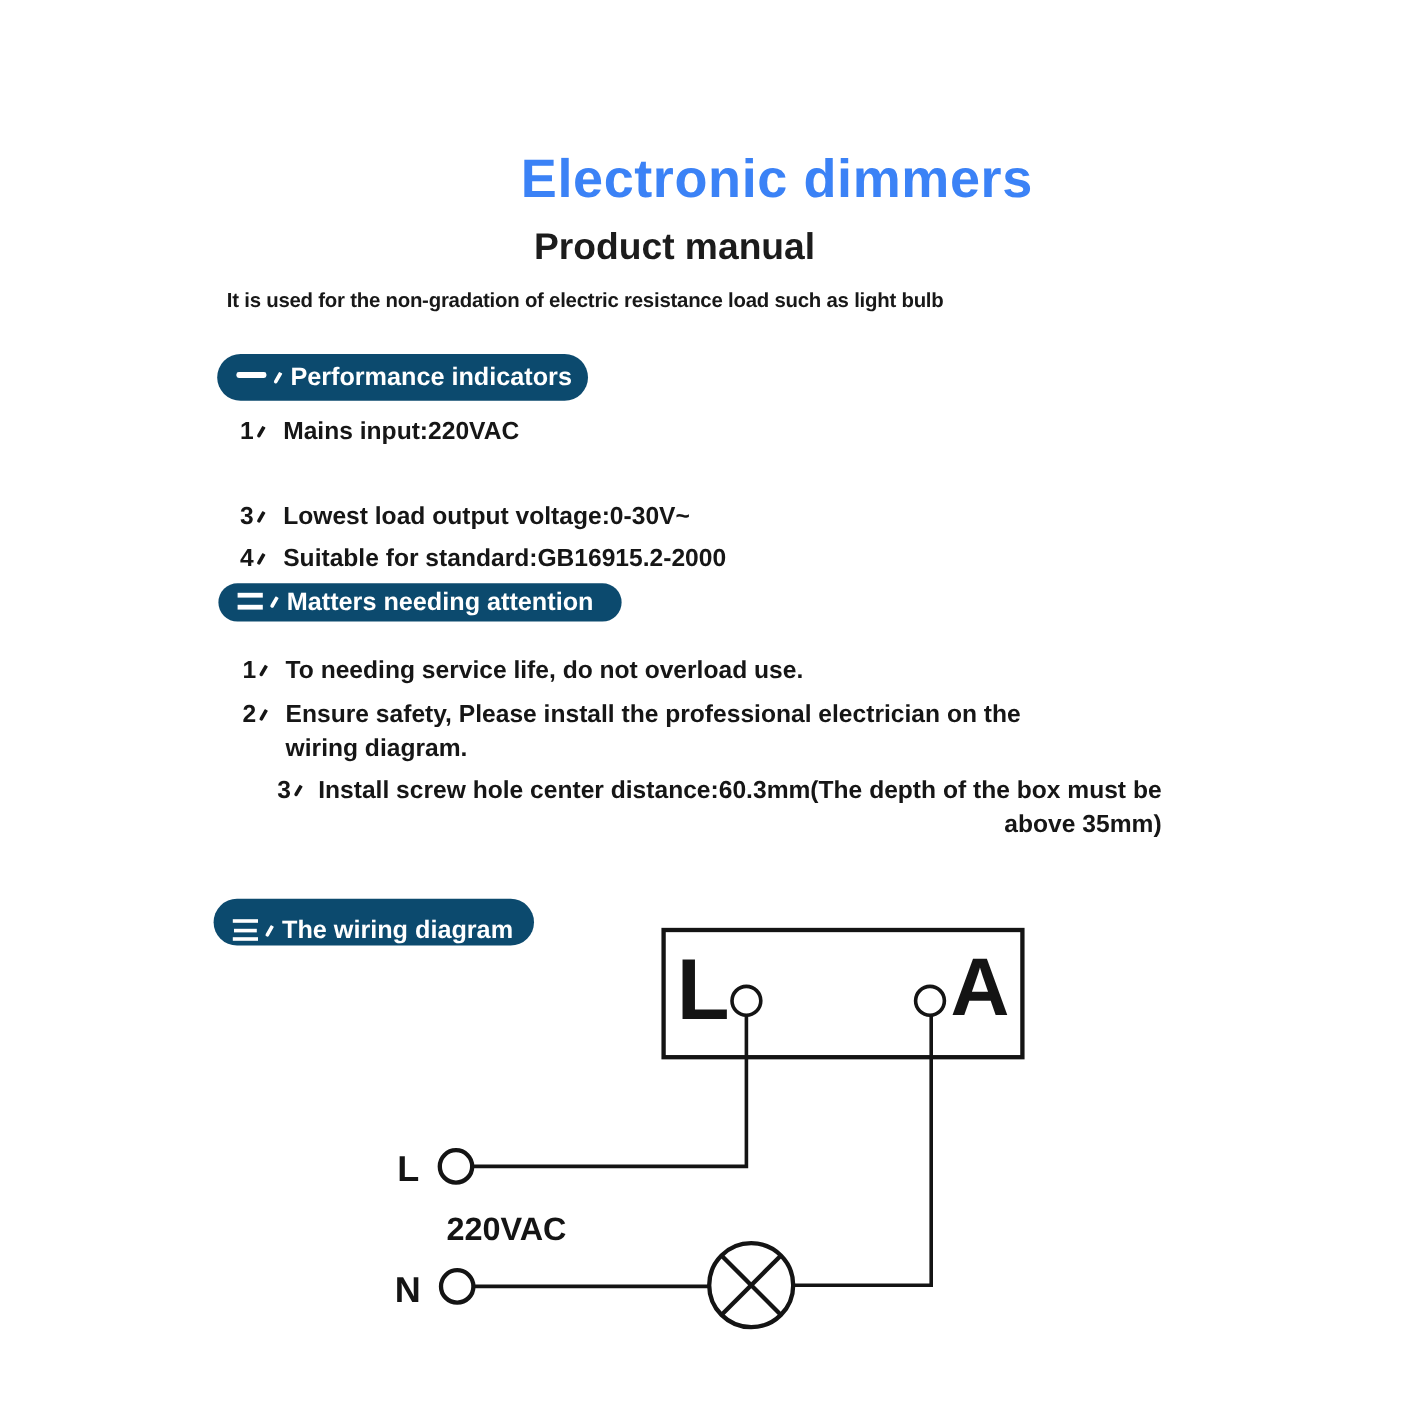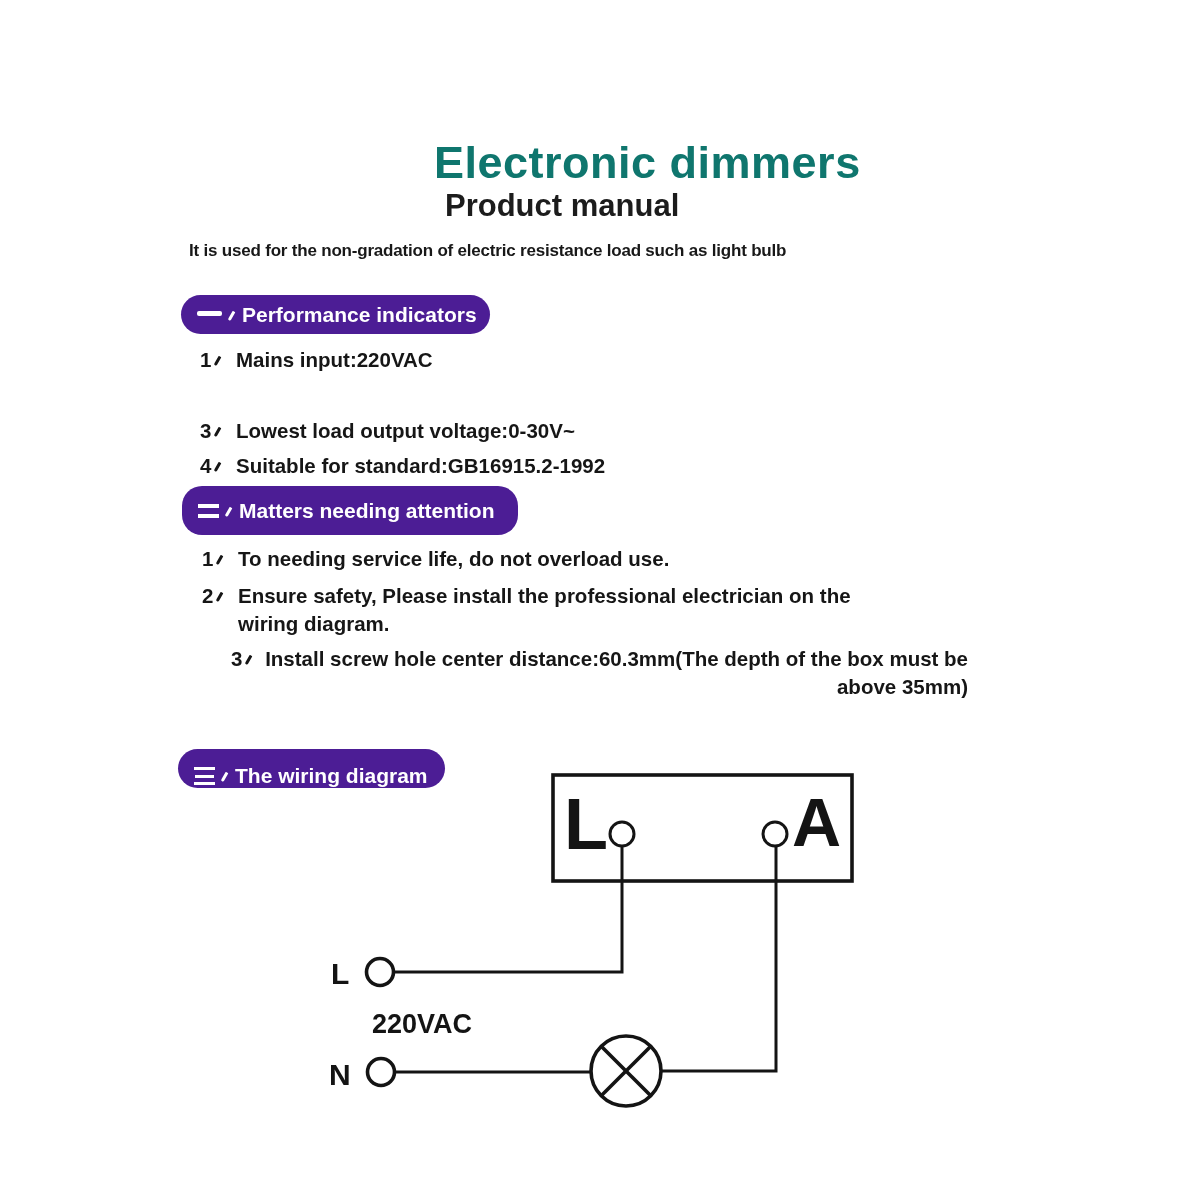--- a/index.html
+++ b/index.html
@@ -7,40 +7,40 @@
     width:1181px; height:1181px; position:relative;
     background:#ffffff; color:#161616;
     font-family:"Liberation Sans", sans-serif;
     overflow:hidden;
   }
   .abs { position:absolute; }
 
   
   .page-title {
     left:434px; top:126px; font-size:45px; font-weight:700;
-    letter-spacing:0.5px; line-height:1; white-space:nowrap; color:#0f766e;margin-top:14px;
+    letter-spacing:0.5px; line-height:1; white-space:nowrap; color:#3b82f6;
   }
   .page-subtitle {
     left:445px; top:190px; font-size:31px; font-weight:700;
     line-height:1; white-space:nowrap; color:#1c1c1c;
   }
   .tagline {
     left:189px; top:241px; font-size:17px; font-weight:700;
     letter-spacing:-0.2px; white-space:nowrap; color:#181818;
   }
 
   
   .badge {
     display:flex; align-items:center;
-    background:#4c1d95; color:#ffffff;
+    background:#0c4a6e; color:#ffffff;
     border-radius:20px; font-size:21px; font-weight:700;
     padding:0 16px; box-sizing:border-box; white-space:nowrap;
   }
   .badge1 { left:181px; top:295px; width:309px; height:39px; }
-  .badge2 { left:182px; top:486px; width:336px; height:49px; }
+  .badge2 { left:182px; top:486px; width:336px; height:32px; }
   .badge3 { left:178px; top:749px; width:267px; height:39px;align-items:flex-end; }
 
   
   .item {
     position:absolute; display:flex; align-items:flex-start;
     font-size:20.5px; font-weight:700; line-height:1.35; color:#161616;
   }
   .item .num { flex:0 0 36px; }
   .nowrap { white-space:nowrap; }
   #s2i2 .txt { width:650px; }
@@ -87,21 +87,21 @@
 <div class="item nowrap" id="s1i1">
   <span class="num cjk">1<span class="gd"></span></span>
   <span class="txt">Mains input:220VAC</span>
 </div>
 <div class="item nowrap" id="s1i2">
   <span class="num cjk">3<span class="gd"></span></span>
   <span class="txt">Lowest load output voltage:0-30V~</span>
 </div>
 <div class="item nowrap" id="s1i3">
   <span class="num cjk">4<span class="gd"></span></span>
-  <span class="txt">Suitable for standard:GB16915.2-1992</span>
+  <span class="txt">Suitable for standard:GB16915.2-2000</span>
 </div>
 
 <div class="abs badge badge2">
   <span class="cjk"><span class="g2"></span><span class="gd"></span>Matters needing attention</span>
 </div>
 <div class="item nowrap" id="s2i1">
   <span class="num cjk">1<span class="gd"></span></span>
   <span class="txt">To needing service life, do not overload use.</span>
 </div>
 <div class="item" id="s2i2">

